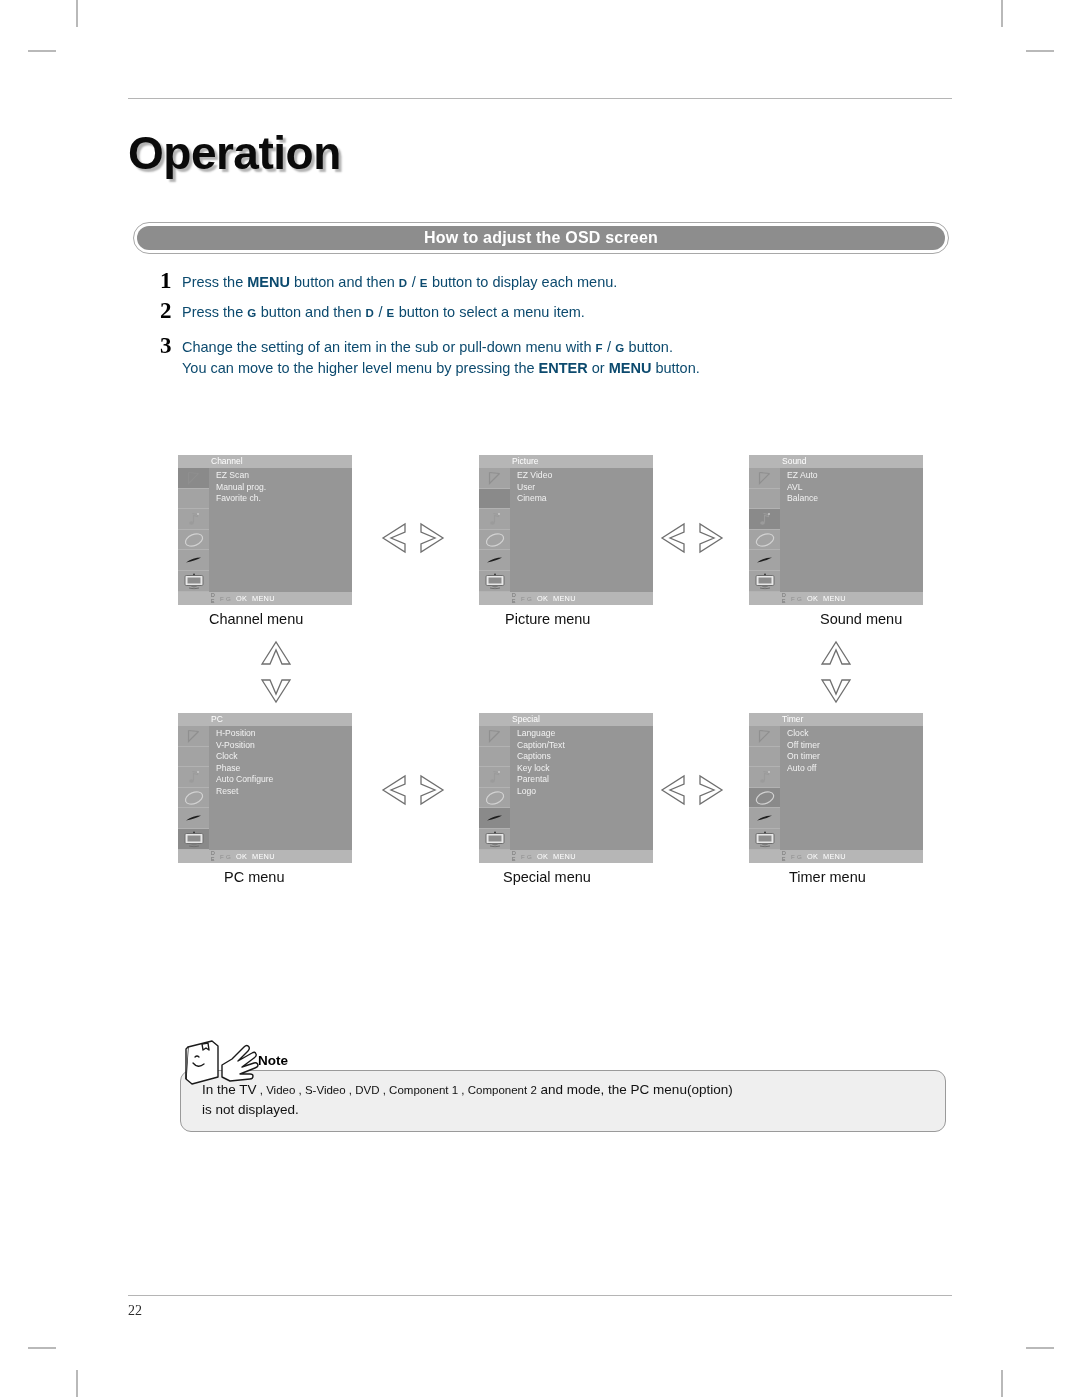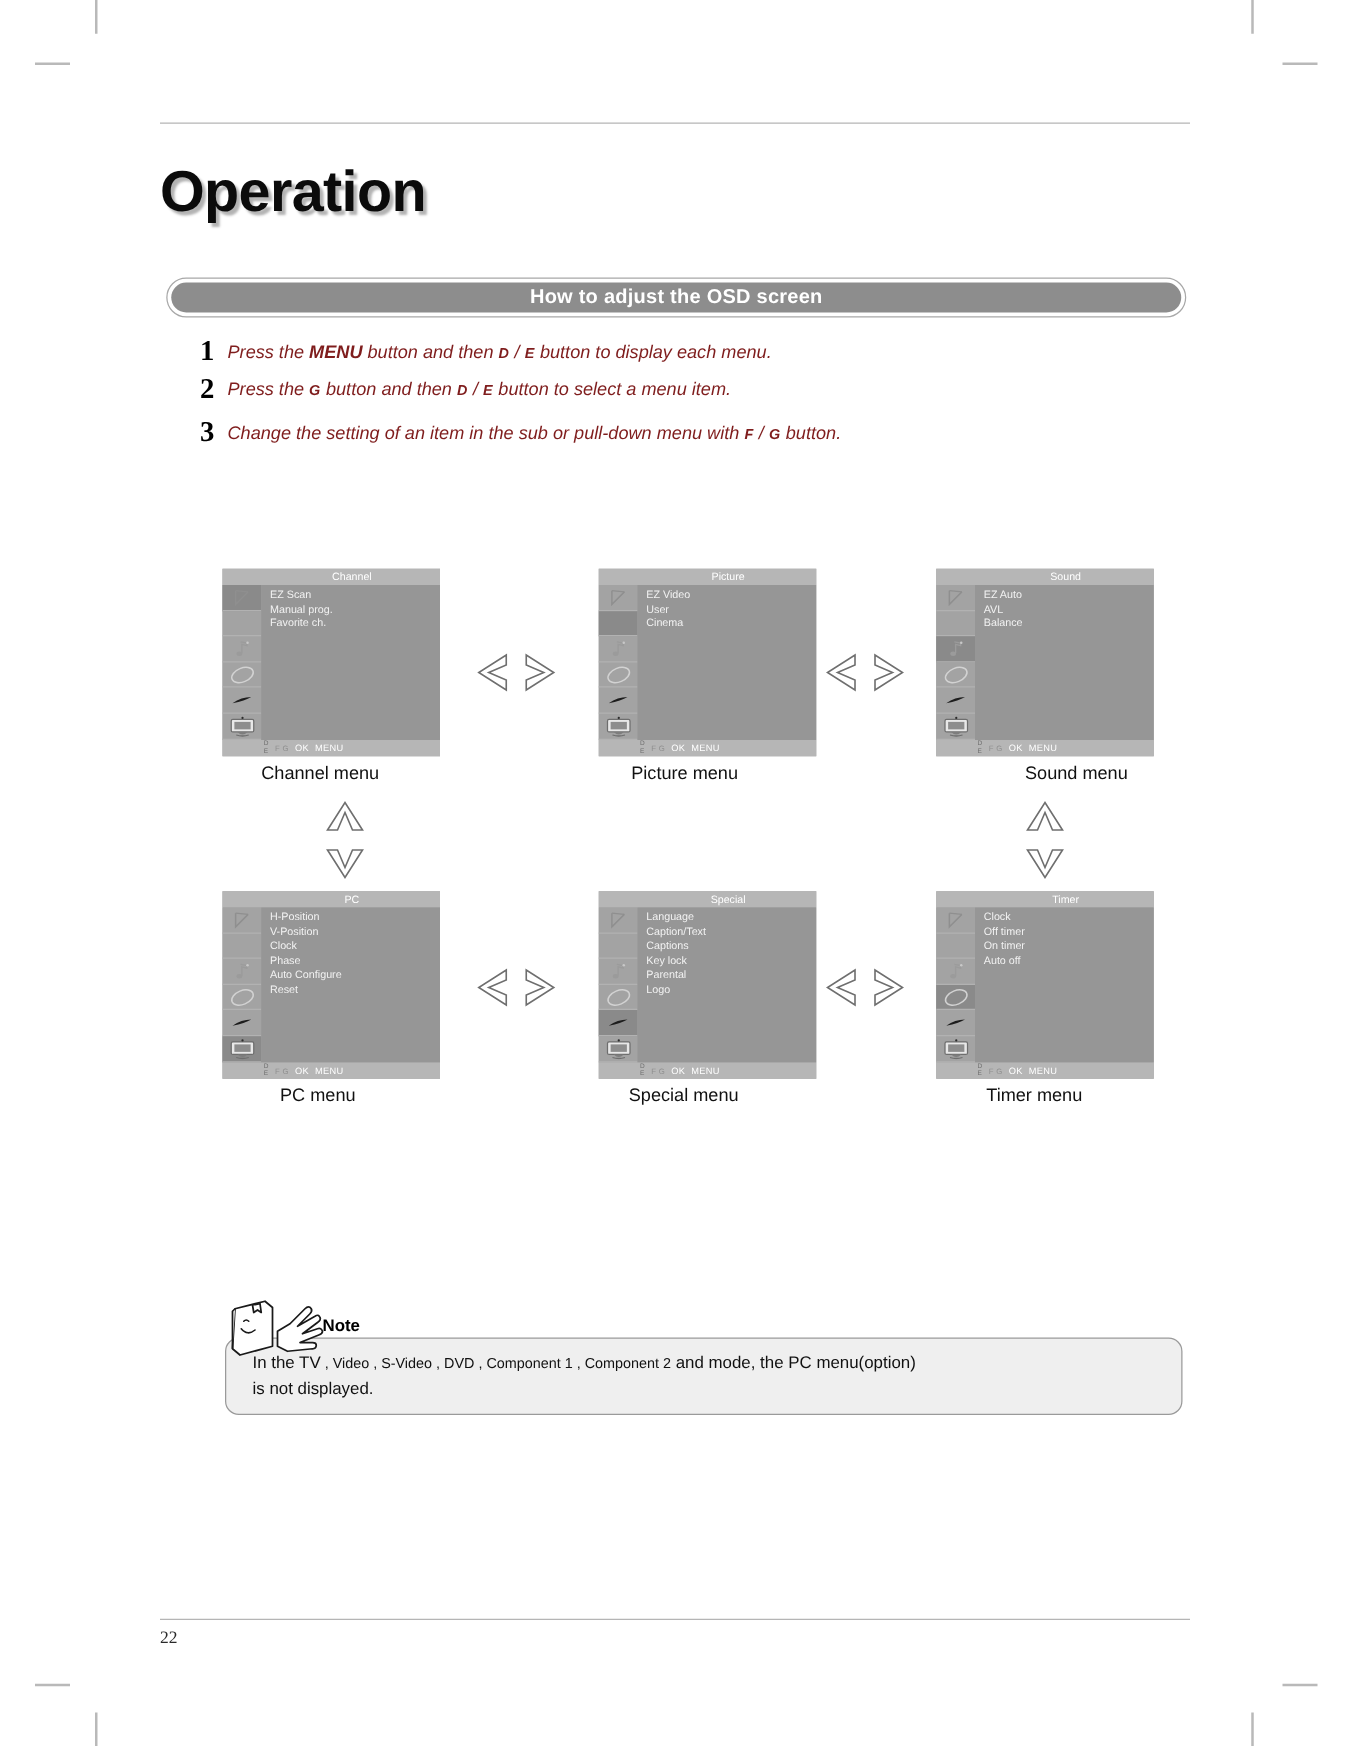--- a/index.html
+++ b/index.html
@@ -91,23 +91,22 @@
     position: absolute;
     left: 0; top: -4px;
     font-size: 23px;
     font-weight: bold;
     color: #000;
     font-family: "Liberation Serif", serif;
   }
   .step-line {
     font-size: 14.5px;
     line-height: 20px;
-    color: #7f1d1d;
+    color: #0c4a6e;
     white-space: nowrap;
-    font-style: italic;
   }
   .step-line b { font-weight: bold; }
   .key {
     font-family: "Liberation Sans", sans-serif;
     font-size: 11.5px;
     font-weight: bold;
     letter-spacing: 0.5px;
   }
 
   
@@ -121,21 +120,20 @@
     position: absolute;
     left: 0; top: 0;
     width: 174px; height: 13px;
     background: #b6b6b6;
     color: #ffffff;
     font-size: 8.5px;
     line-height: 13px;
     padding-left: 33px;
     box-sizing: border-box;
     overflow: hidden;
-    text-align: center;
   }
   .osd-side {
     position: absolute;
     left: 0; top: 13px;
     width: 31px; height: 124px;
     background: #a3a3a3;
   }
   .osd-icon {
     position: relative;
     width: 31px; height: 20.6px;
@@ -263,20 +261,21 @@
     </div>
 
     <div class="step">
       <span class="step-num">2</span>
       <div class="step-line"><span>Press the </span><span class="key">G</span><span> button and then </span><span class="key">D</span><span>  / </span><span class="key">E</span><span>  button to select a menu item.</span></div>
     </div>
 
     <div class="step" style="margin-top:14px;">
       <span class="step-num">3</span>
       <div class="step-line"><span>Change the setting of an item in the sub or pull-down menu with </span><span class="key">F</span><span> / </span><span class="key">G</span><span>  button.</span></div>
+      <div class="step-line"><span>You can move to the higher level menu by pressing the </span><b>ENTER</b><span> or </span><b>MENU</b><span> button.</span></div>
     </div>
 
   </div>
 
   <div id="osd-layer">
       <div class="osd" style="left: 178px; top: 455px;">
         <div class="osd-title">Channel</div>
         <div class="osd-side">
           <div class="osd-icon sel">
             <svg width="17" height="15" viewBox="0 0 17 15">

